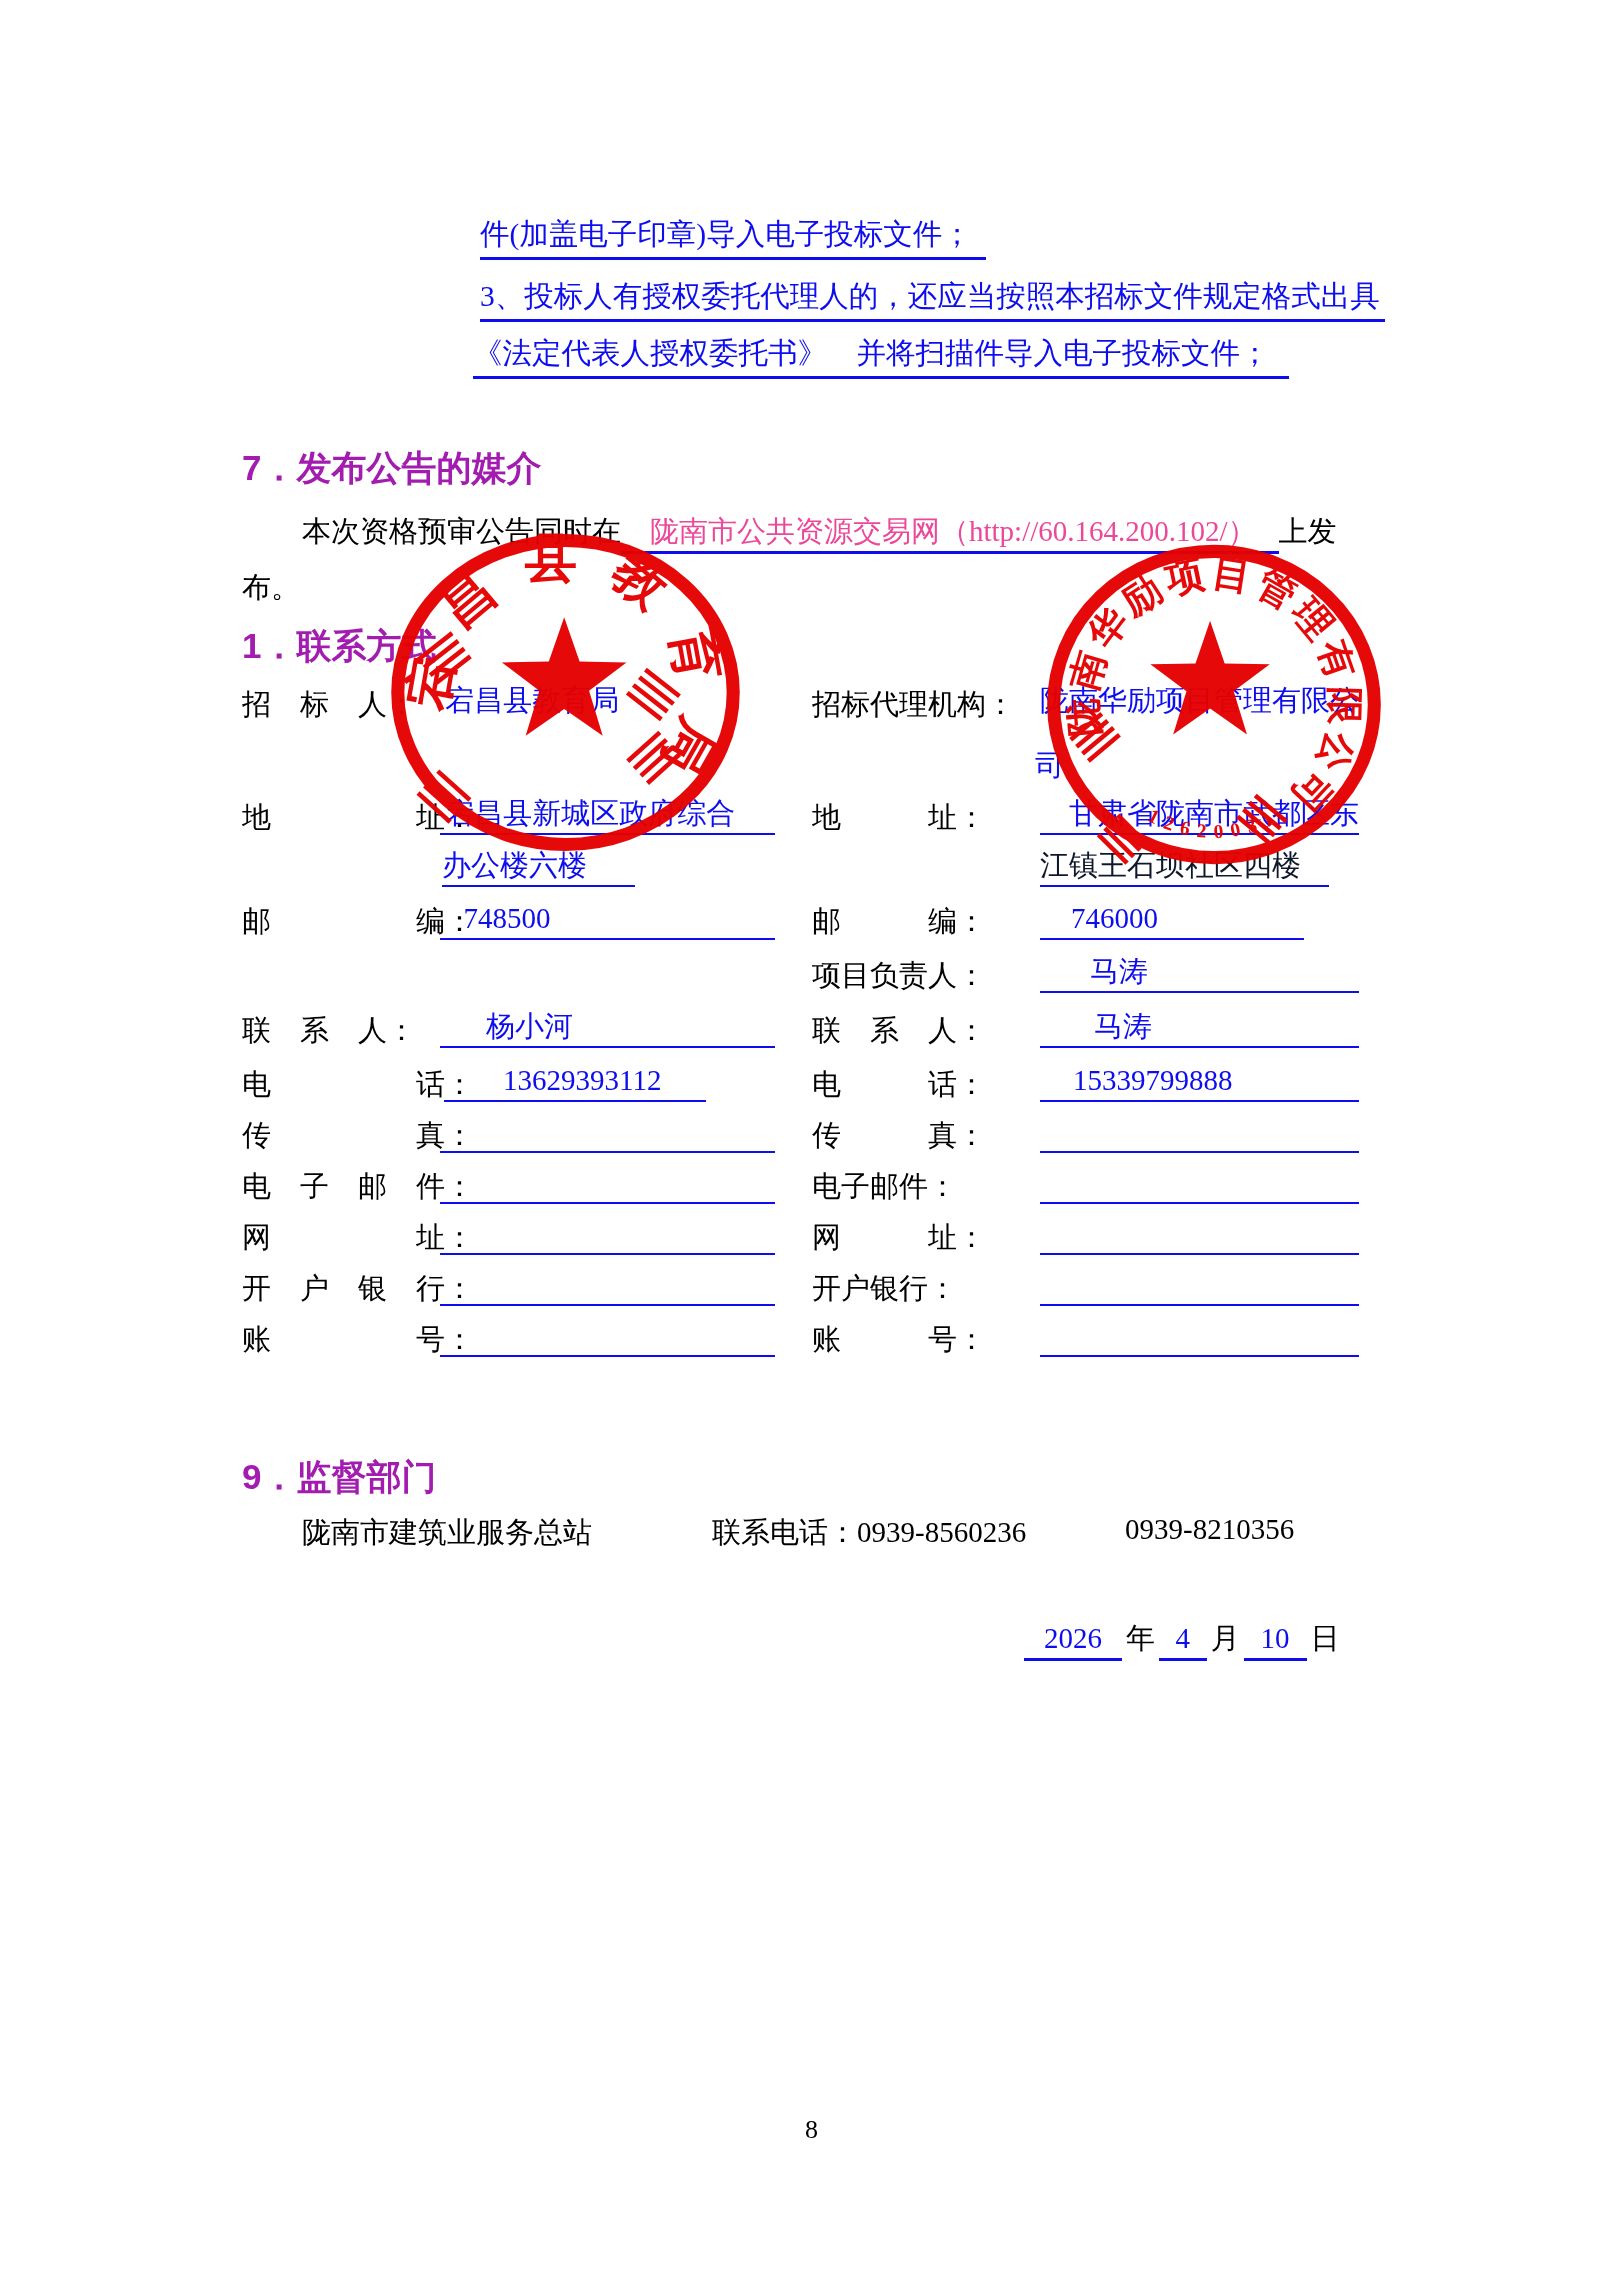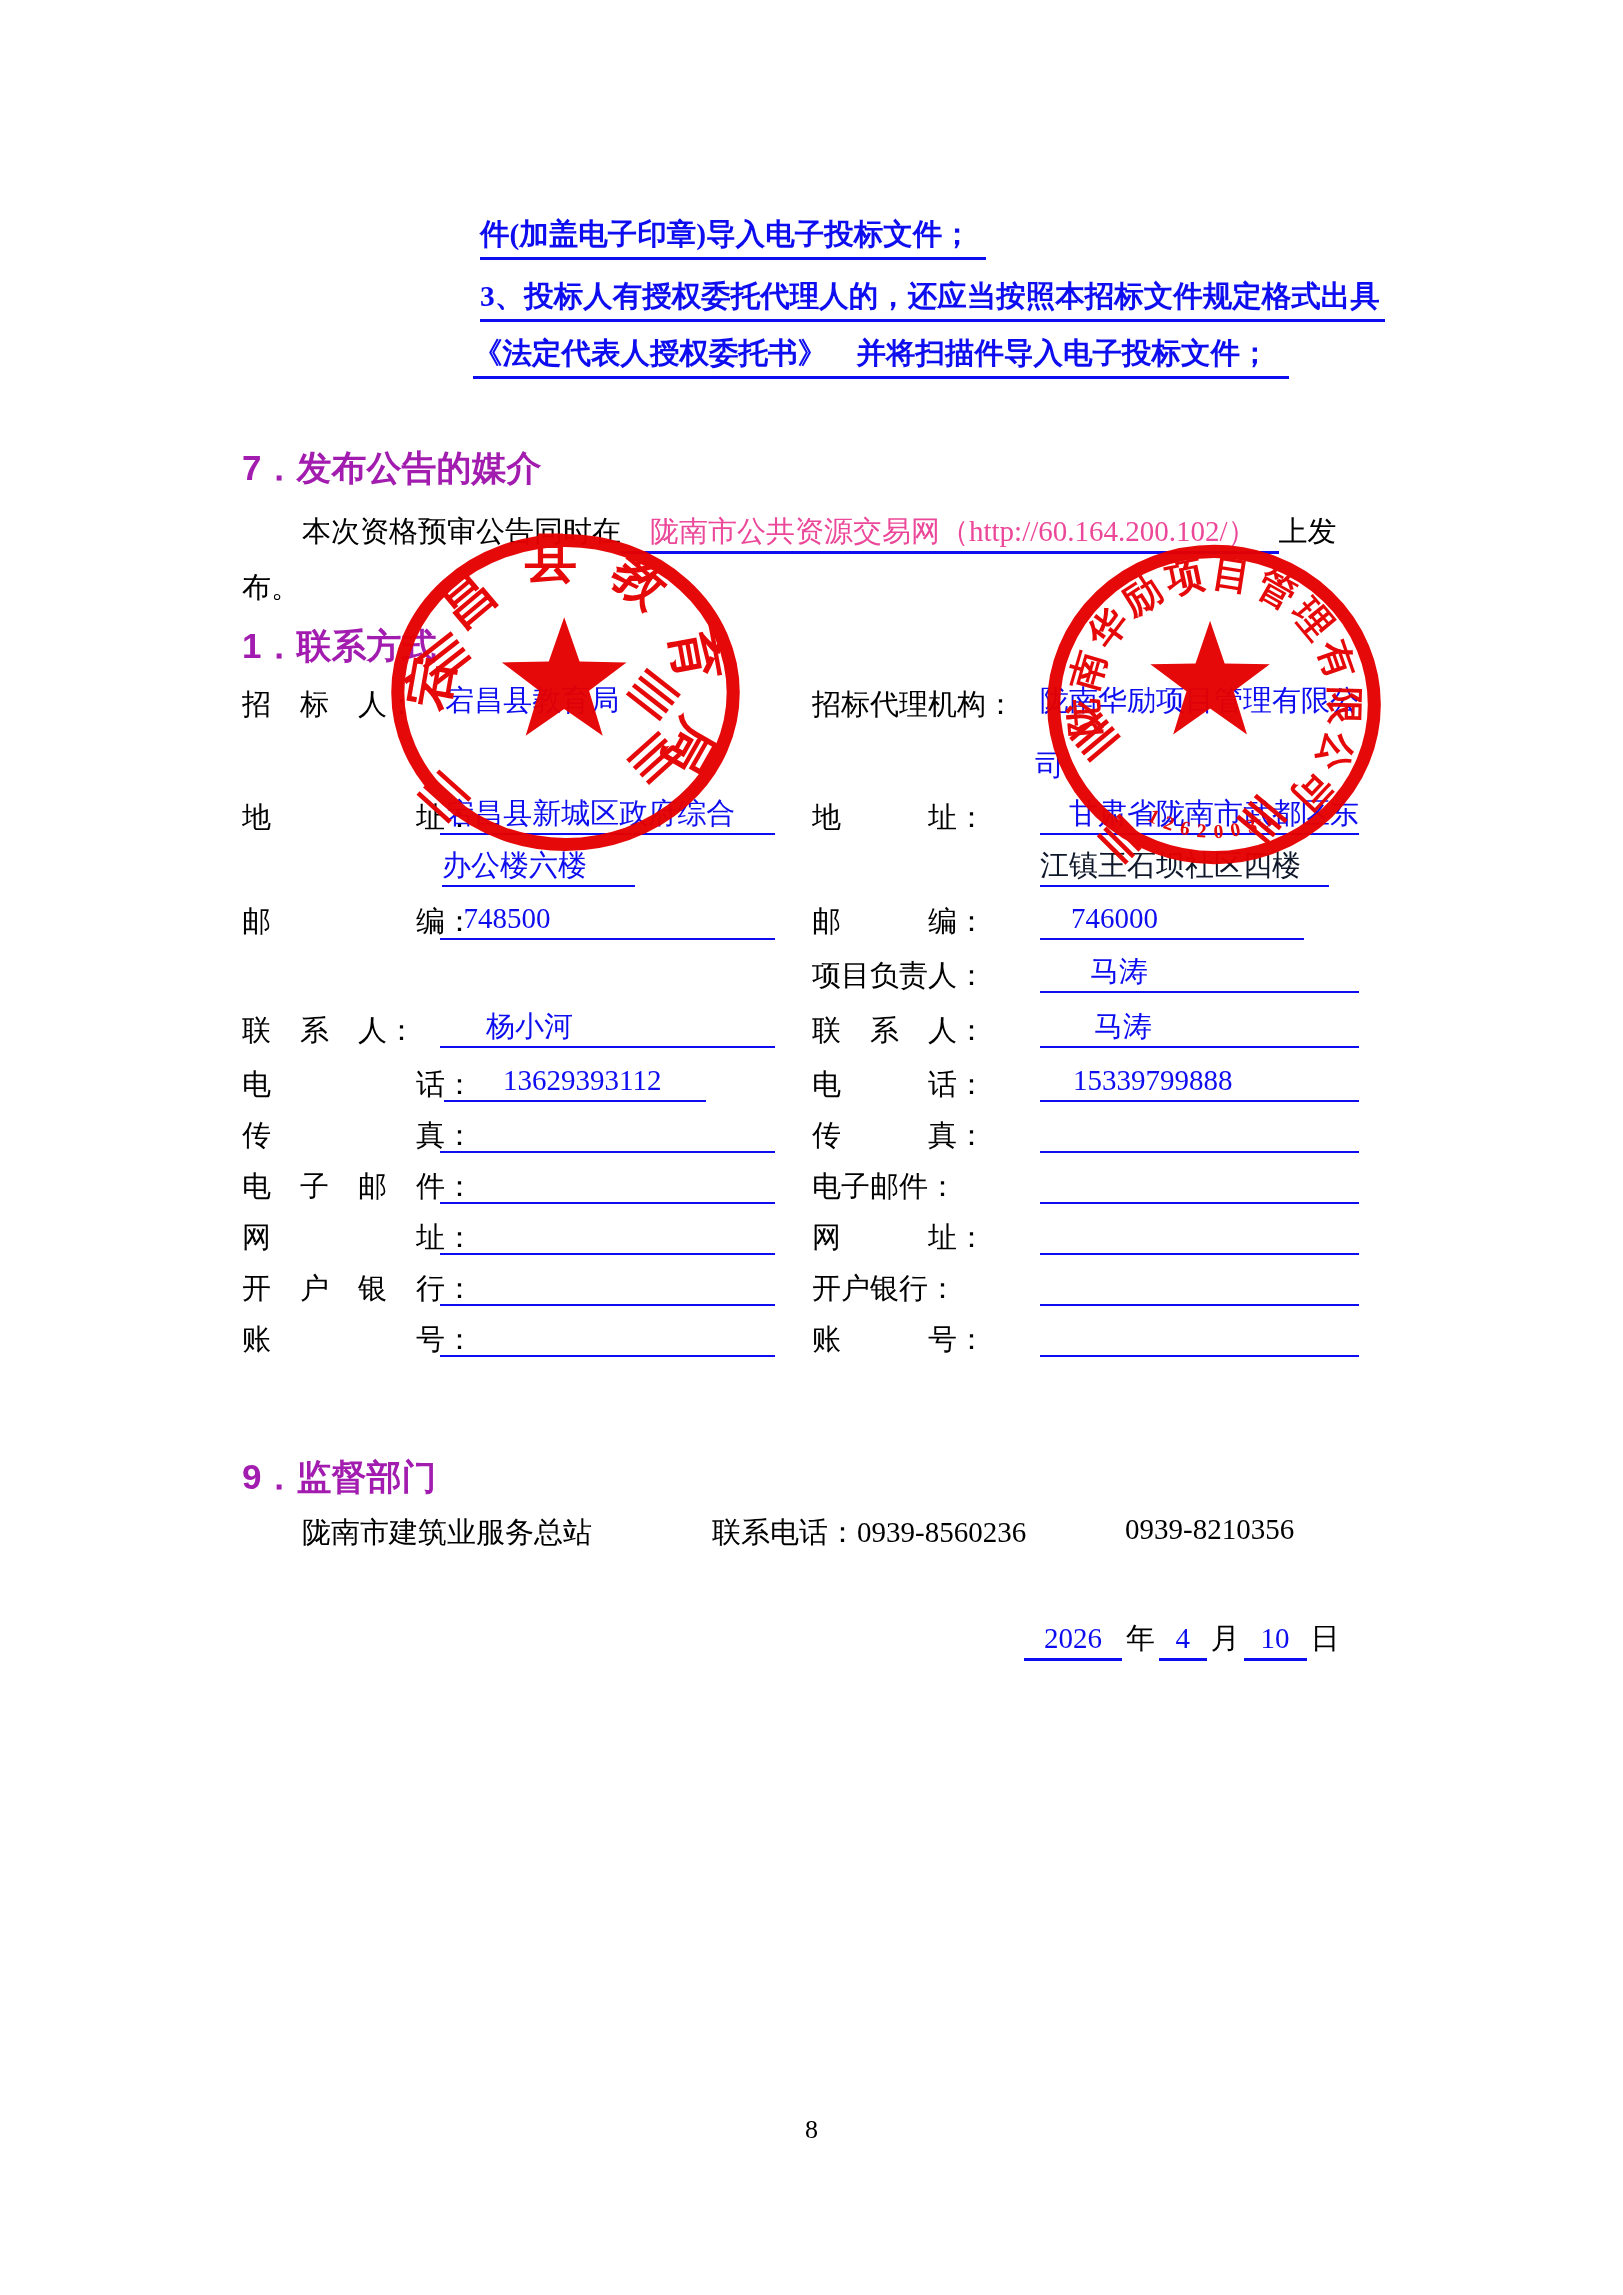--- a/index.html
+++ b/index.html
@@ -4,21 +4,21 @@
 <style>
   html,body{margin:0;padding:0;background:#888;}
   .page{
     position:relative;width:1623px;height:2295px;background:#ffffff;
     font-family:"Liberation Serif","DejaVu Serif",serif;
     color:#000;font-size:29px;overflow:hidden;
   }
   .abs{position:absolute;white-space:nowrap;}
   
   .cont{position:absolute;left:480px;color:#0d0df0;font-size:29.5px;line-height:37px;
-        border-bottom:3.3px solid #0d0df0;padding:0 14.4px 3.9px 0;white-space:nowrap;font-weight:bold;}
+        border-bottom:3.3px solid #0d0df0;padding:0 14.4px 3.9px 0;white-space:nowrap;}
   
   .h{position:absolute;left:242px;font-family:"Liberation Sans","DejaVu Sans",sans-serif;
      font-weight:700;font-size:35px;color:#a21caf;white-space:nowrap;}
   
   .para{position:absolute;left:302px;top:512px;white-space:nowrap;}
   .link{color:#ec4899;border-bottom:3.3px solid #0d0df0;padding:0 22px 3.9px 29px;}
   
   .ll{position:absolute;left:242px;line-height:37px;white-space:nowrap;}
   .rl{position:absolute;left:812px;line-height:37px;white-space:nowrap;}
   .lv{position:absolute;left:440px;width:335px;height:39px;line-height:34px;

